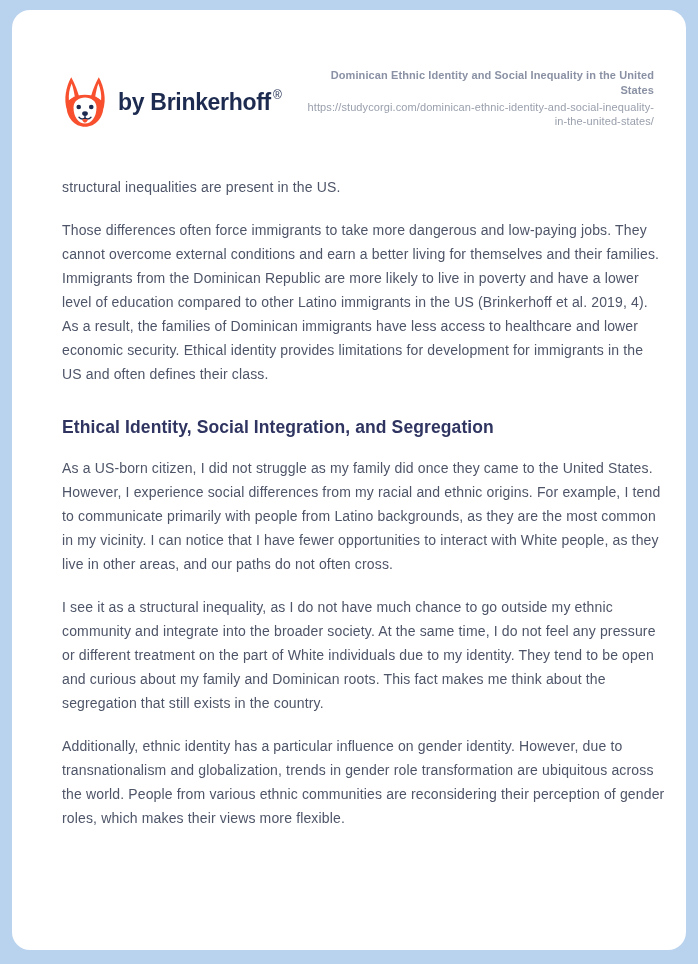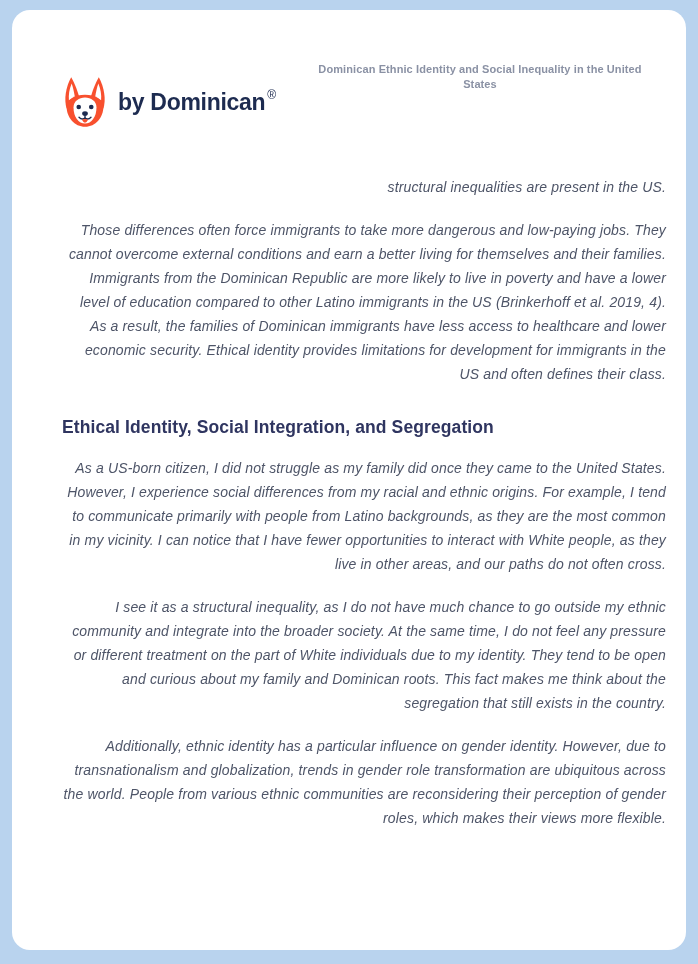--- a/index.html
+++ b/index.html
@@ -40,21 +40,22 @@
   .brand sup {
     font-size: 12px;
     font-weight: normal;
     vertical-align: top;
     position: relative;
     top: -1px;
     margin-left: 2px;
   }
   .meta {
     max-width: 348px;
-    text-align: center;
+    text-align: right;
+    margin-top: 6px;
   }
   .doc-title {
     font-size: 11px;
     font-weight: bold;
     color: #8a91a4;
     line-height: 14.5px;
     letter-spacing: 0.1px;
   }
   .doc-url {
     display: block;
@@ -70,22 +71,21 @@
   .content {
     margin-top: 47px;
     width: 604px;
   }
   .content p {
     font-size: 14px;
     line-height: 24px;
     color: #4e5568;
     letter-spacing: 0.15px;
     margin-bottom: 19px;
-    text-align: right;
-    font-style: italic;
+    text-align: left;
   }
   .content h2 {
     font-size: 17.5px;
     font-weight: bold;
     color: #2f3560;
     letter-spacing: 0.1px;
     margin: 29px 0 17px 0;
     line-height: 24px;
   }
 </style>
@@ -112,25 +112,26 @@
         <circle cx="18.2" cy="33.5" r="2.5" fill="#1d2b50"></circle>
         <circle cx="31.8" cy="33.5" r="2.5" fill="#1d2b50"></circle>
 
         <ellipse cx="25" cy="40.5" rx="3.1" ry="2.5" fill="#1d2b50"></ellipse>
 
         <path d="M25 42.5 L25 45.5" stroke="#1d2b50" stroke-width="1.5" stroke-linecap="round"></path>
         <path d="M18.5 44.5 Q21.5 48 25 45.5 Q28.5 48 31.5 44.5" stroke="#1d2b50" stroke-width="1.5" fill="none" stroke-linecap="round"></path>
 
         <path d="M21.8 47.5 Q25 53.5 28.2 47.5 Q26.5 46.2 25 46.8 Q23.5 46.2 21.8 47.5 Z" fill="#f8502e"></path>
       </svg>
-      <div class="brand"><span>by Dominican</span><sup>®</sup></div>
+      <div class="brand"><span>by Brinkerhoff</span><sup>®</sup></div>
     </div>
 
     <div class="meta">
       <div class="doc-title">Dominican Ethnic Identity and Social Inequality in the United States</div>
+      <a class="doc-url" href="#">https://studycorgi.com/dominican-ethnic-identity-and-social-inequality-in-the-united-states/</a>
     </div>
 
   </div>
 
   <div class="content">
     <p>structural inequalities are present in the US.</p>
     <p>Those differences often force immigrants to take more dangerous and low-paying jobs. They cannot overcome external conditions and earn a better living for themselves and their families. Immigrants from the Dominican Republic are more likely to live in poverty and have a lower level of education compared to other Latino immigrants in the US (Brinkerhoff et al. 2019, 4). As a result, the families of Dominican immigrants have less access to healthcare and lower economic security. Ethical identity provides limitations for development for immigrants in the US and often defines their class.</p>
     <h2>Ethical Identity, Social Integration, and Segregation</h2>
     <p>As a US-born citizen, I did not struggle as my family did once they came to the United States. However, I experience social differences from my racial and ethnic origins. For example, I tend to communicate primarily with people from Latino backgrounds, as they are the most common in my vicinity. I can notice that I have fewer opportunities to interact with White people, as they live in other areas, and our paths do not often cross.</p>
     <p>I see it as a structural inequality, as I do not have much chance to go outside my ethnic community and integrate into the broader society. At the same time, I do not feel any pressure or different treatment on the part of White individuals due to my identity. They tend to be open and curious about my family and Dominican roots. This fact makes me think about the segregation that still exists in the country.</p>

